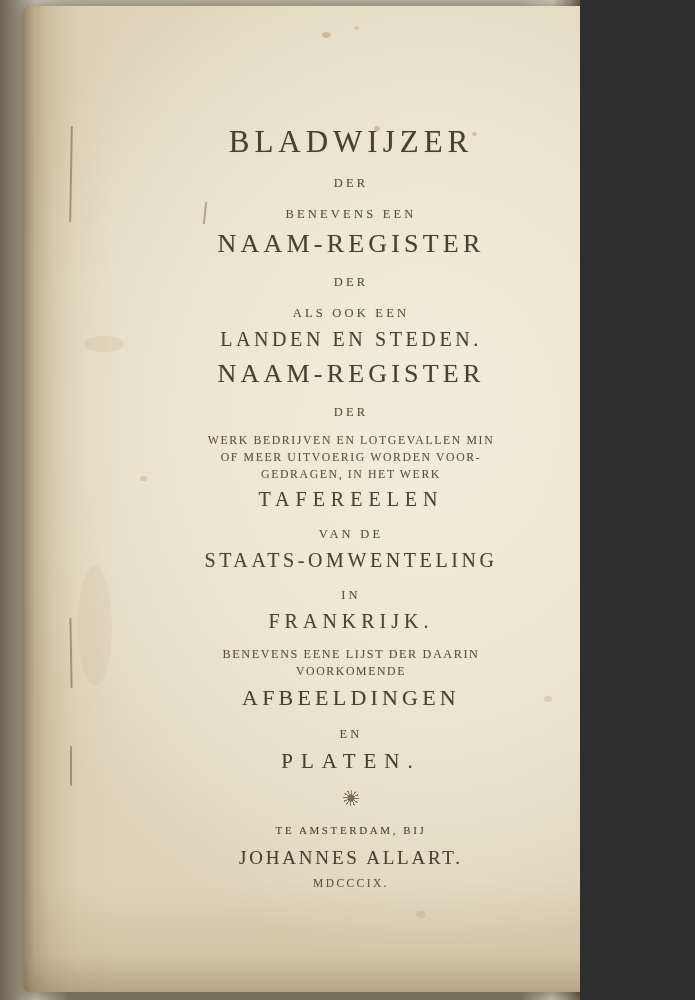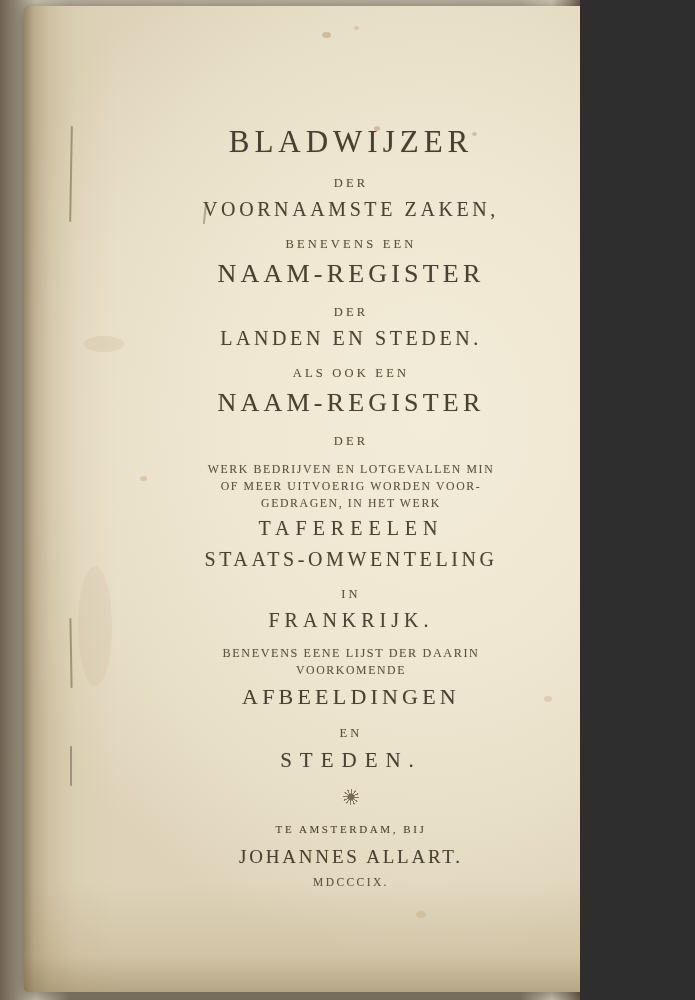--- a/index.html
+++ b/index.html
@@ -241,46 +241,46 @@
     <div class="stitch s1"></div>
     <div class="stitch s2"></div>
     <div class="stitch s3"></div>
 
     <div id="penmark"></div>
 
     <div id="textblock">
 
       <span class="line t-title">BLADWIJZER</span>
       <span class="line t-small">DER</span>
-      <span class="line t-mid">VOORNAAMSTE ZAKEN,</span>
       <span class="line t-small">BENEVENS EEN</span>
       <span class="line t-big">NAAM-REGISTER</span>
       <span class="line t-small">DER</span>
+      <span class="line t-small">ALS OOK EEN</span>
       <span class="line t-mid">LANDEN EN STEDEN.</span>
-      <span class="line t-small">ALS OOK EEN</span>
       <span class="line t-big">NAAM-REGISTER</span>
       <span class="line t-small">DER</span>
 
       <div class="gap-s"></div>
       <span class="line t-body">WERK BEDRIJVEN EN LOTGEVALLEN MIN</span>
       <span class="line t-body">OF MEER UITVOERIG WORDEN VOOR-</span>
       <span class="line t-body">GEDRAGEN, IN HET WERK</span>
       <div class="gap-s"></div>
 
       <span class="line t-mid" style="letter-spacing:6px;">TAFEREELEN</span>
+      <span class="line t-small">VAN DE</span>
       <span class="line t-mid">STAATS-OMWENTELING</span>
       <span class="line t-small">IN</span>
       <span class="line t-mid" style="letter-spacing:5px;">FRANKRIJK.</span>
       <div class="gap-s"></div>
       <span class="line t-body" style="font-size:12.2px;">BENEVENS EENE LIJST DER DAARIN</span>
       <span class="line t-body" style="font-size:11.8px;">VOORKOMENDE</span>
       <div class="gap-s"></div>
       <span class="line t-big" style="font-size:22px;">AFBEELDINGEN</span>
       <span class="line t-small">EN</span>
-      <span class="line t-wide" style="font-size:21px; letter-spacing:8px;">STEDEN.</span>
+      <span class="line t-wide" style="font-size:21px; letter-spacing:8px;">PLATEN.</span>
 
       <div id="ornament">
         <div class="rosette"></div>
       </div>
 
       <span class="line t-imprint">TE AMSTERDAM, BIJ</span>
       <span class="line t-imprint-big">JOHANNES ALLART.</span>
       <span class="line t-date">MDCCCIX.</span>
     </div>
 

